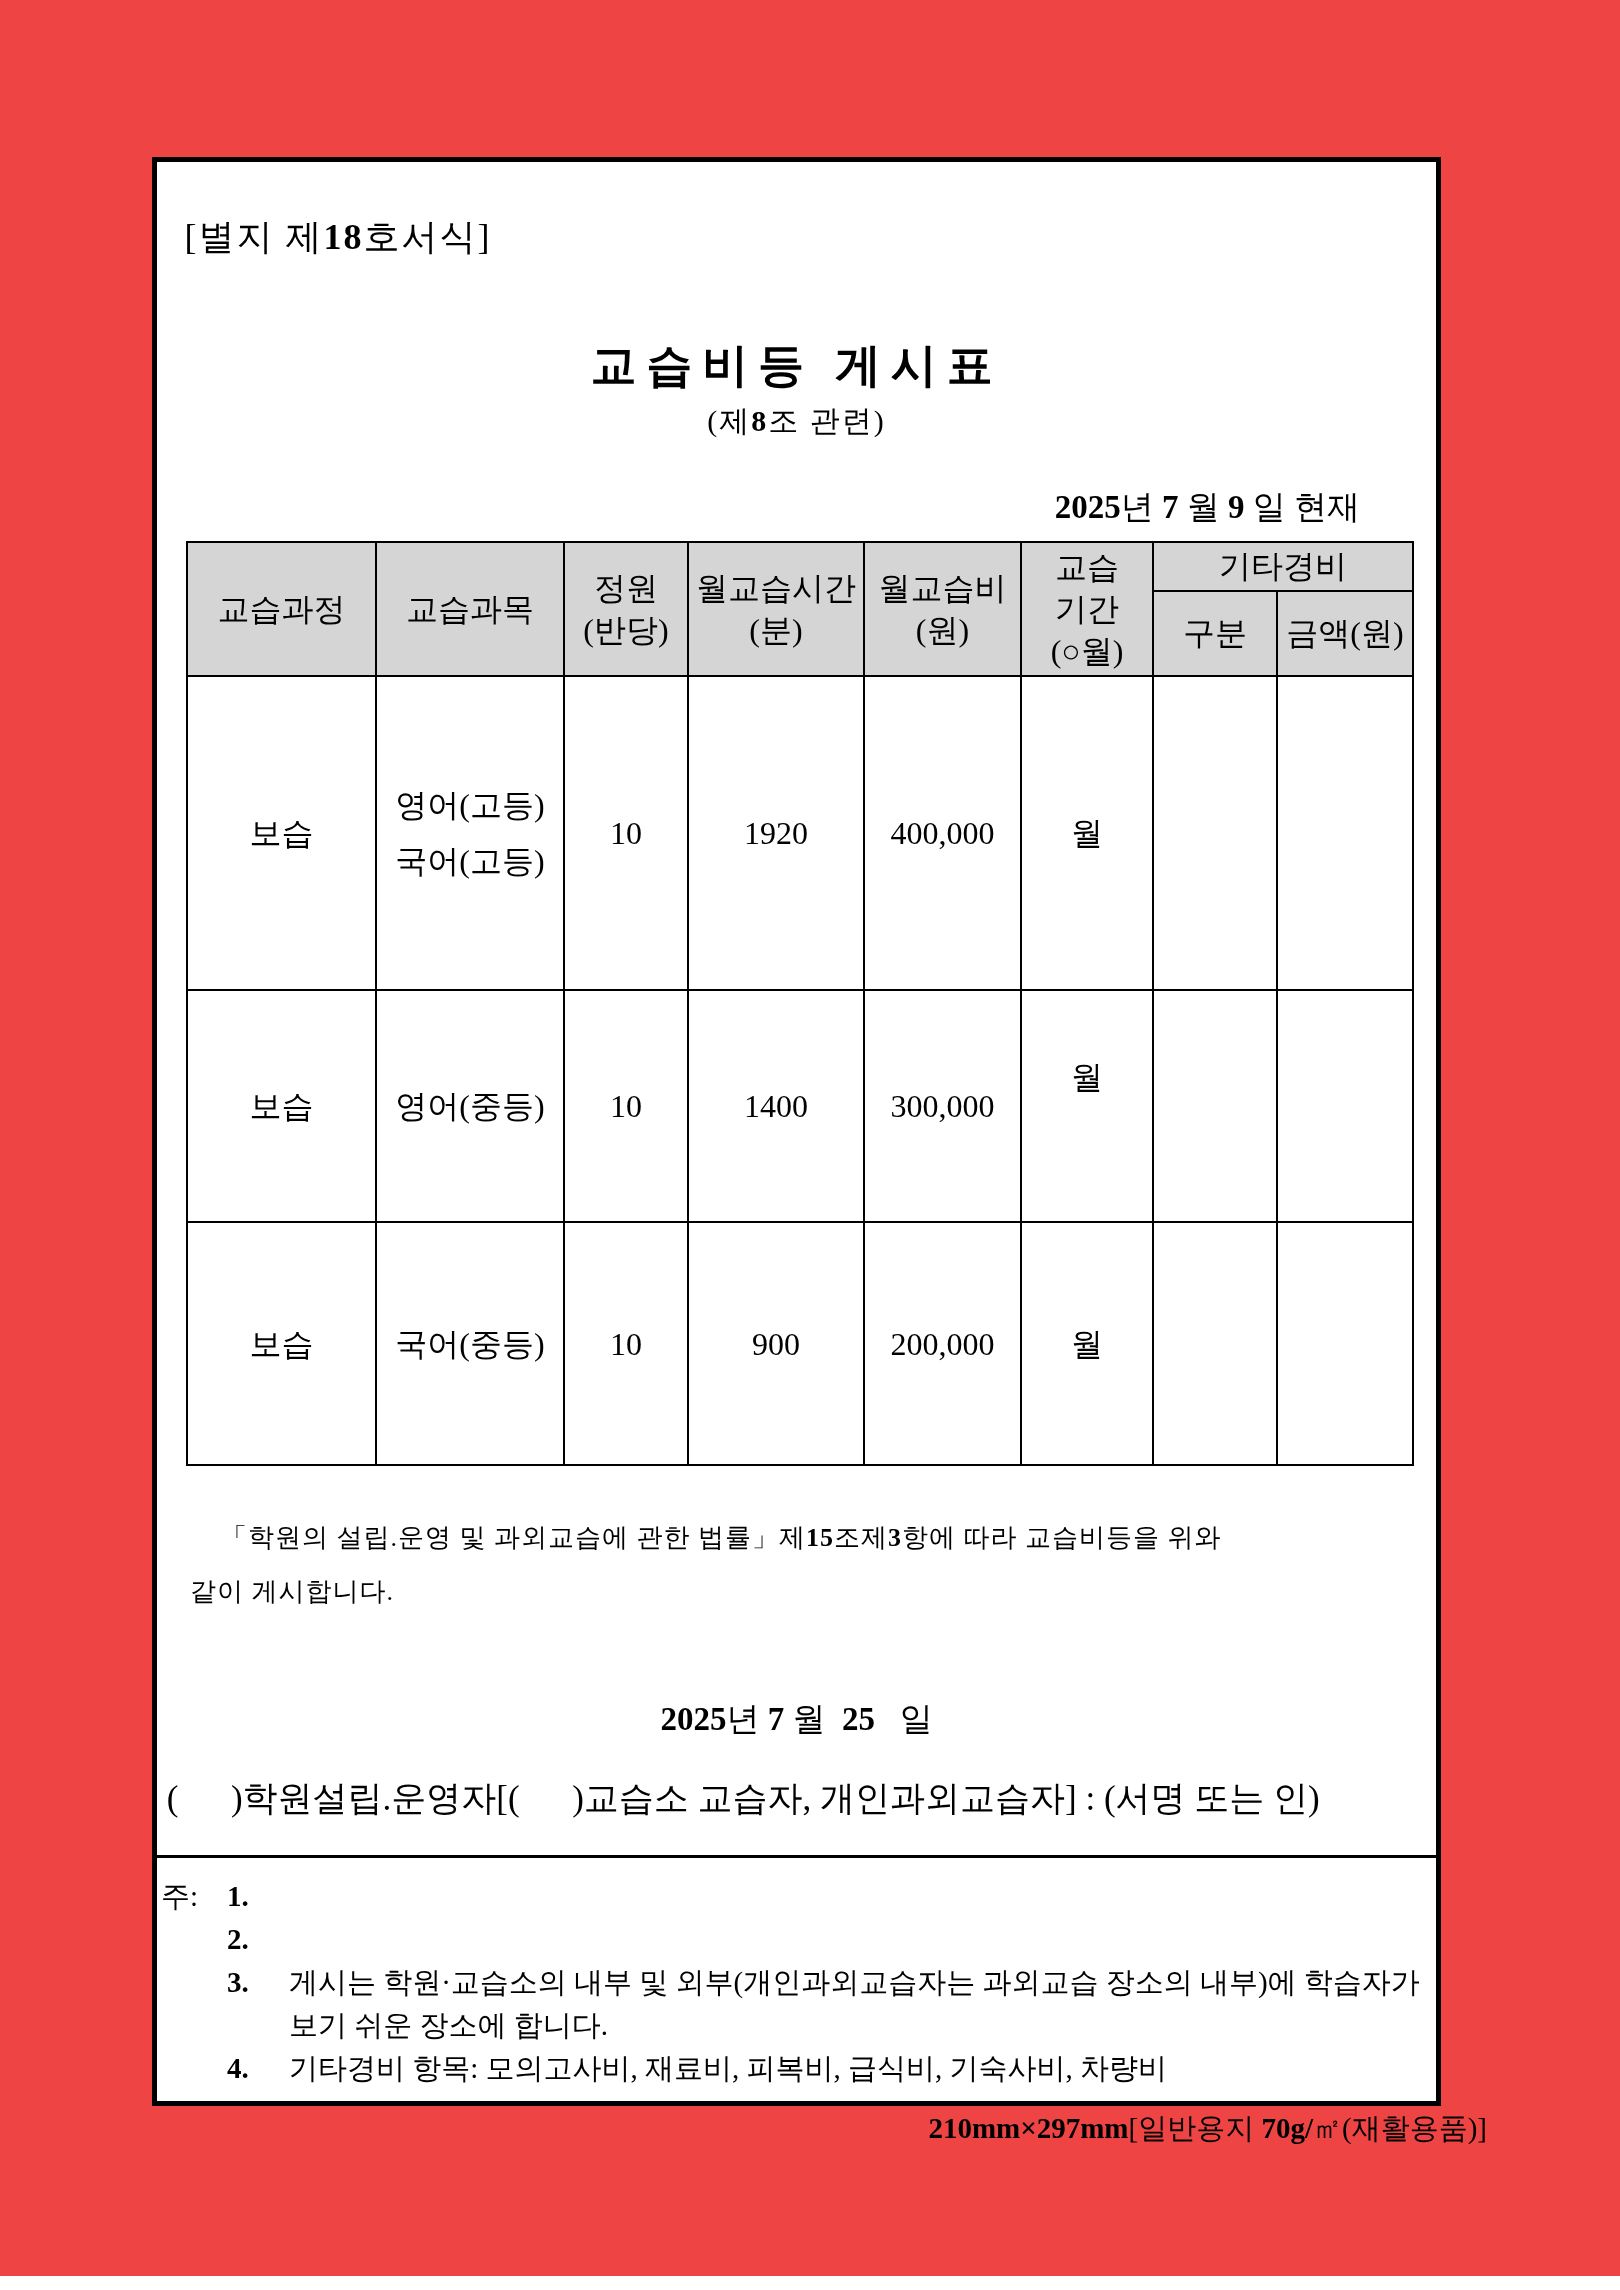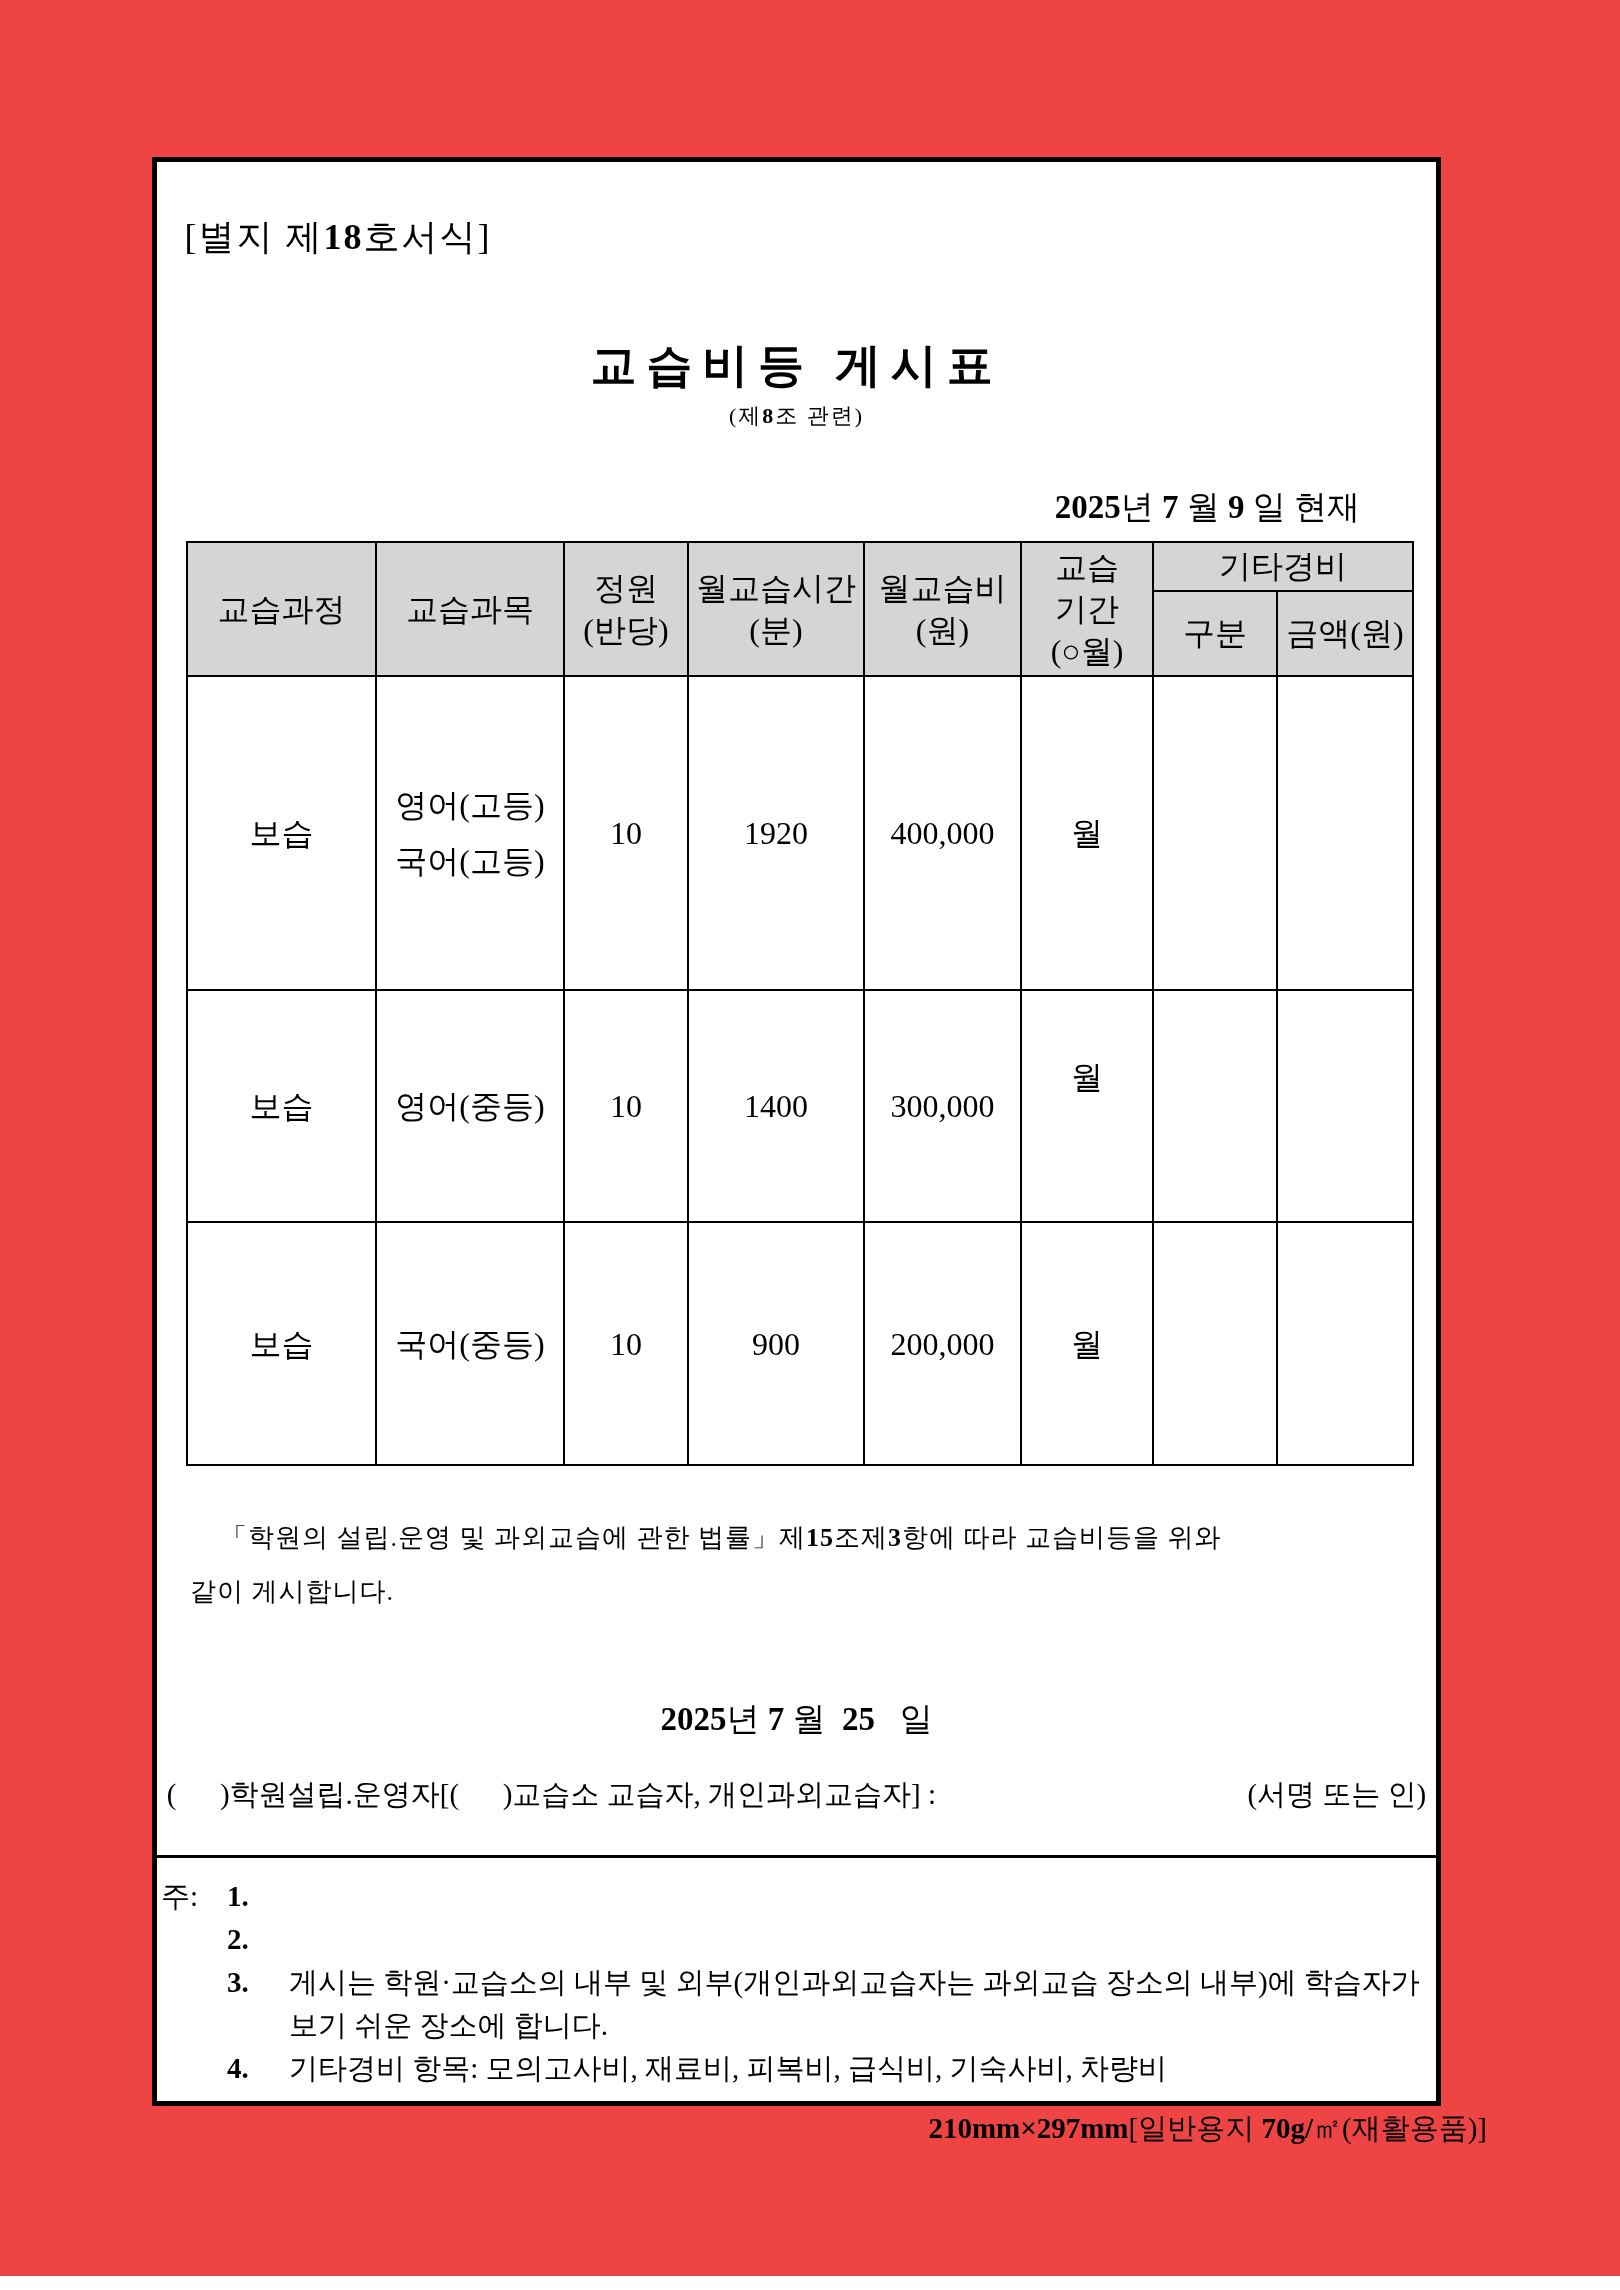--- a/index.html
+++ b/index.html
@@ -21,21 +21,21 @@
   .form-label {
     position:absolute; left:27.4px; top:51px;
     font-size:36px; letter-spacing:2px;
   }
   .doc-title {
     position:absolute; left:0; right:0; top:173px;
     text-align:center; font-size:46px; font-weight:bold; letter-spacing:9.8px;
   }
   .doc-subtitle {
     position:absolute; left:0; right:0; top:239px;
-    text-align:center; font-size:22px; letter-spacing:2px;
+    text-align:center; font-size:30px; letter-spacing:2px;
   }
   .as-of {
     position:absolute; right:76px; top:323px;
     font-size:33px; white-space:pre;
   }
   .num { font-weight:bold; font-family:"Liberation Serif","DejaVu Serif",serif; }
   .fee-table-wrap { position:absolute; left:29px; top:379px; }
   table.fee-table {
     border-collapse:collapse; table-layout:fixed;
     width:1228px; border:2.9px solid #000;
@@ -56,22 +56,22 @@
     font-size:26px; line-height:2.06;
     text-indent:31px; white-space:pre-line;
     letter-spacing:1px;
   }
   .issue-date {
     position:absolute; left:0; right:0; top:1535px;
     text-align:center; font-size:33px; white-space:pre;
   }
   .signature {
     position:absolute; left:9.8px; right:9.8px; top:1613px;
-    display:flex; justify-content:space-between;
-    font-size:29px; white-space:pre;
+    display:flex; justify-content:flex-start;
+    font-size:35px; white-space:pre;
   }
   .divider {
     position:absolute; left:0; right:0; top:1693px;
     height:2.9px; background:#000;
   }
   .notes {
     position:absolute; left:3.9px; right:13.7px; top:1713px;
     font-size:29px;
   }
   .note-line {

